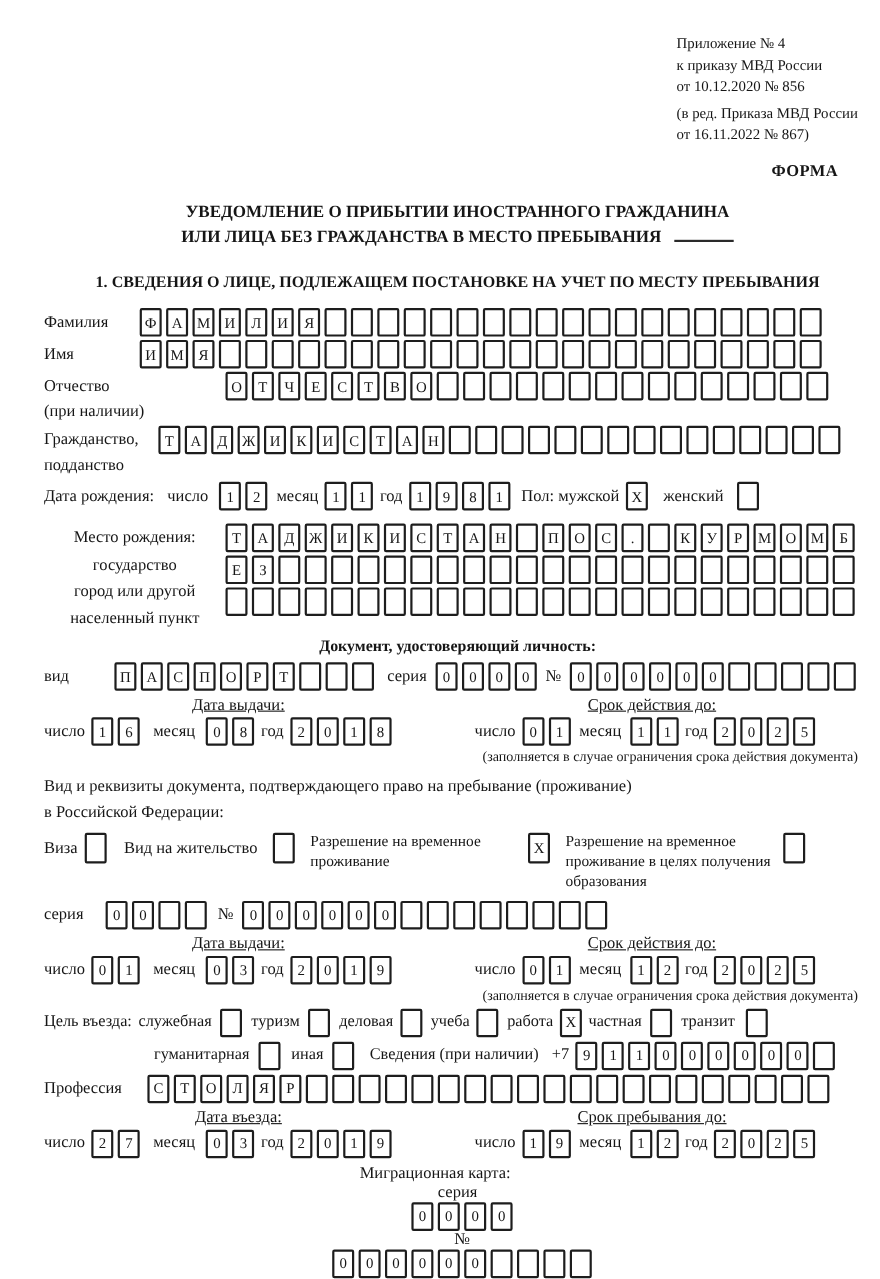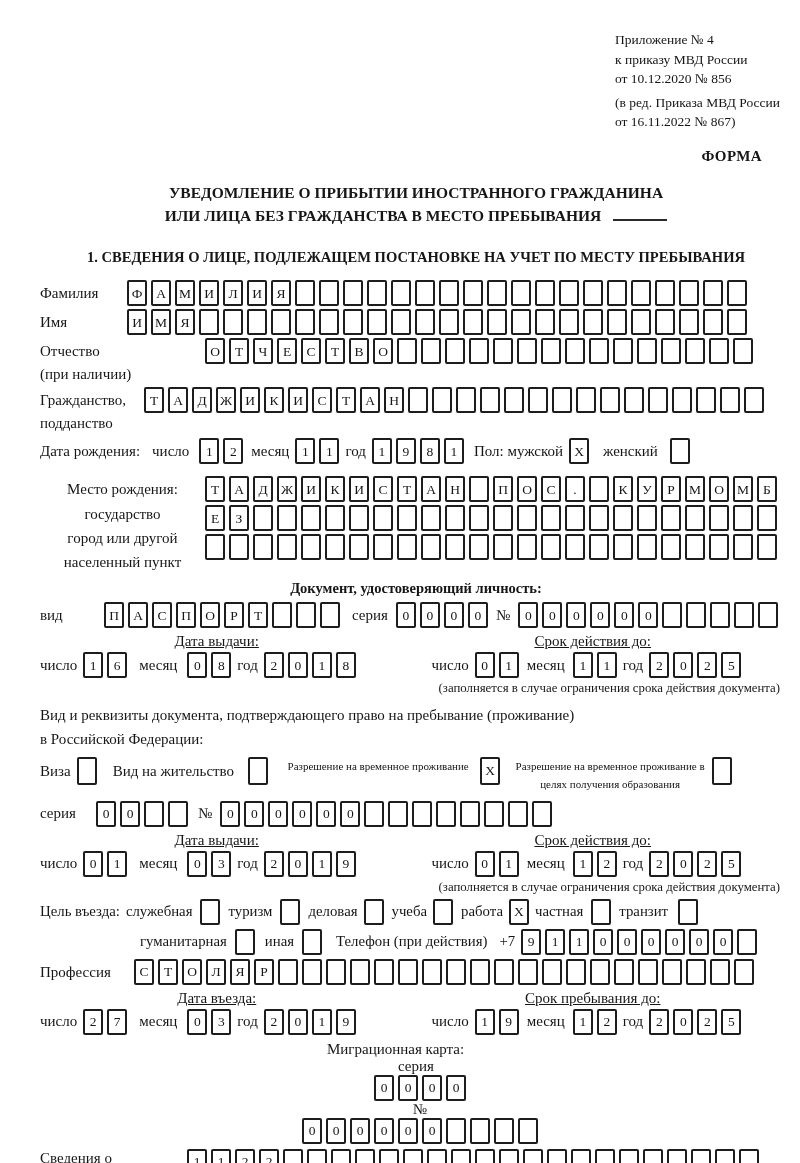--- a/index.html
+++ b/index.html
@@ -44,21 +44,21 @@
 
   .dcaps { display:flex; margin-top:5px;text-decoration:underline; }
   .dcaps .c1 { flex:0 0 47%; text-align:center; }
   .dcaps .c2 { flex:0 0 53%; text-align:center; }
   .drow  { display:flex; align-items:center; margin-top:2px; }
   .dgroup { display:flex; align-items:center; flex:0 0 47%; }
   .dgroup.rg { flex:0 0 53%; }
   .vnote { text-align:right; font-size:12.8px; padding-right:12px; margin:3px 0 4px; }
 
   .permit-text { line-height:1.55; margin-top:8px; }
-  .optblock { width:192px; text-align:center; line-height:18px; font-size:11px; }
+  .optblock { width:192px; line-height:18px; font-size:14px; }
   .purpose-row { font-size:14.8px; margin-bottom:4px; }
 
   .reps { margin-top:5px; }
   .reps .replbl { width:147px; line-height:19.5px; }
 </style>
 </head>
 <body>
 
 <div class="page">
 
@@ -514,21 +514,21 @@
     <span class="cell ml8"></span>
     <span class="lbl ml8">транзит</span>
     <span class="cell ml10"></span>
   </div>
 
   <div class="frow purpose-row">
     <span class="lbl" style="margin-left:100px;">гуманитарная</span>
     <span class="cell ml8"></span>
     <span class="lbl ml10">иная</span>
     <span class="cell ml8"></span>
-    <span class="lbl ml14">Телефон (при действия)</span>
+    <span class="lbl ml14">Сведения (при наличии)</span>
     <span class="lbl ml12">+7</span>
     <div class="cells ml6">
         <span class="cell">9</span>
         <span class="cell">1</span>
         <span class="cell">1</span>
         <span class="cell">0</span>
         <span class="cell">0</span>
         <span class="cell">0</span>
         <span class="cell">0</span>
         <span class="cell">0</span>

